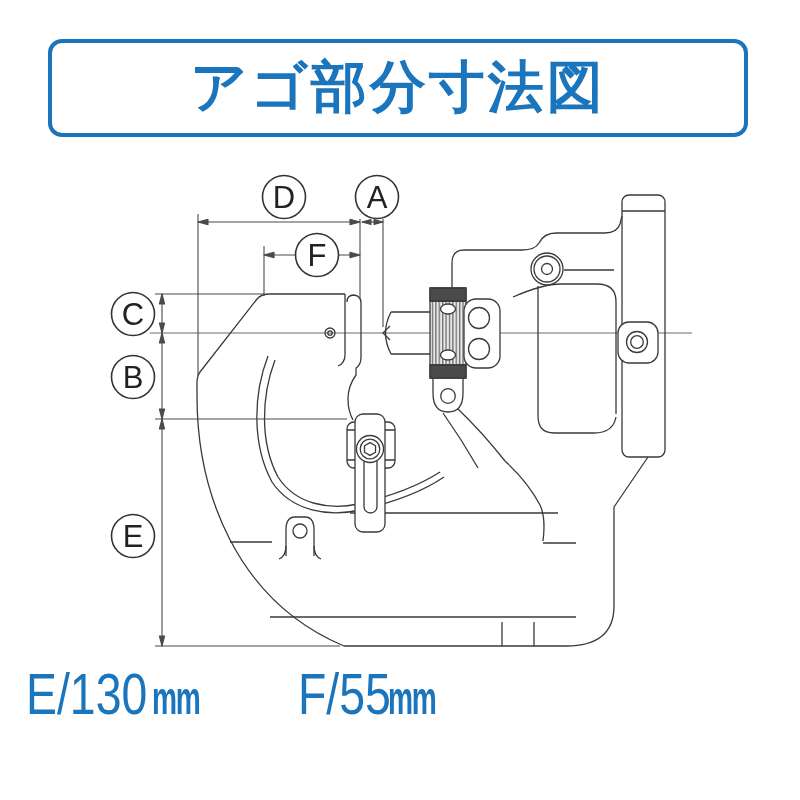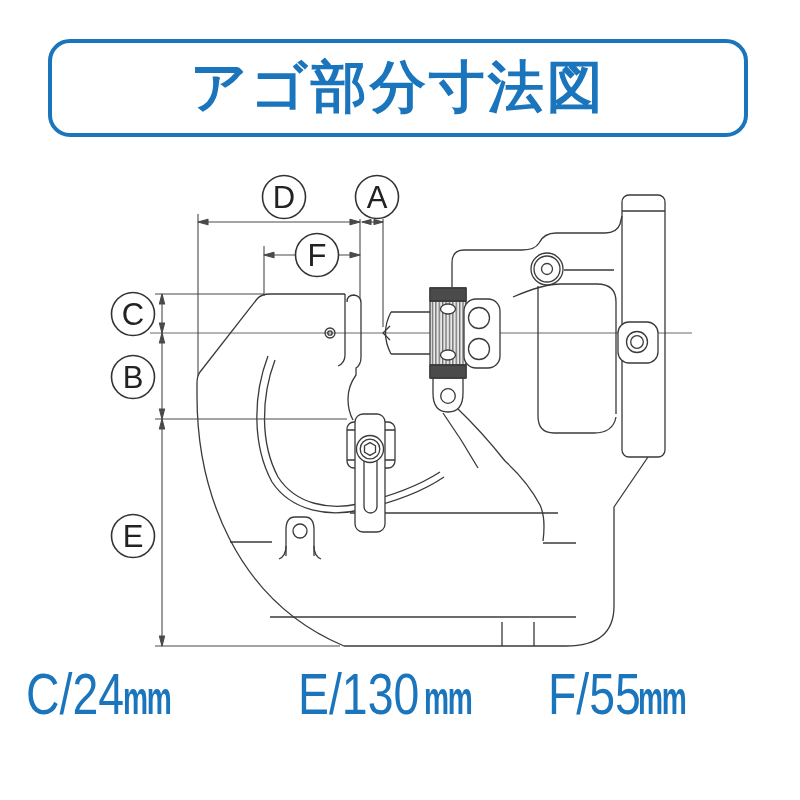--- a/index.html
+++ b/index.html
@@ -1,19 +1,19 @@
 <!DOCTYPE html>
 <html><head>
 <meta charset="utf-8">
 <style>
   html,body{margin:0;padding:0;background:#fff;}
   .page{position:relative;width:800px;height:800px;background:#ffffff;overflow:hidden;
         font-family:"Liberation Sans", sans-serif;}
   .title-box{position:absolute;left:48px;top:39px;width:692px;height:90px;
-        border:4.5px solid #1a75bc;border-radius:22px;display:flex;align-items:center;justify-content:center;}
+        border:4.5px solid #1a75bc;border-radius:14px;display:flex;align-items:center;justify-content:center;}
   .title-text{color:#1a75bc;font-size:56px;font-weight:600;letter-spacing:3px;
         font-family:"Liberation Sans", sans-serif;}
   .drawing{position:absolute;left:0;top:0;width:800px;height:800px;}
   .dims{position:absolute;left:26px;top:660px;width:752px;display:grid;
         grid-template-columns:272px 250px 230px;grid-auto-rows:66px;align-items:center;}
   .dim-item{white-space:nowrap;color:#1a75bc;}
   .dim-text{display:inline-block;font-size:58px;font-weight:400;color:#1a75bc;
         transform:scaleX(0.80);transform-origin:left center;letter-spacing:0px;}
   .dim-unit{display:inline-block;font-size:47px;font-weight:700;color:#1a75bc;
         transform:scaleX(0.60);transform-origin:left center;letter-spacing:-2px;margin-left:-26px;}
@@ -161,23 +161,20 @@
       </g>
       <g>
         <circle cx="133" cy="536" r="21.5" fill="#ffffff"></circle>
         <text x="133" y="547" stroke="none" fill="#222222">E</text>
       </g>
     </g>
   </svg>
 
   <div class="dims">
     <div class="dim-item">
-      <span class="dim-text">C/24</span><span class="dim-unit">mm</span>
-    </div>
-    <div class="dim-item">
       <span class="dim-text">E/130</span><span class="dim-unit">mm</span>
     </div>
     <div class="dim-item">
       <span class="dim-text">F/55</span><span class="dim-unit">mm</span>
     </div>
   </div>
 
 </div>
 
 </body></html>

